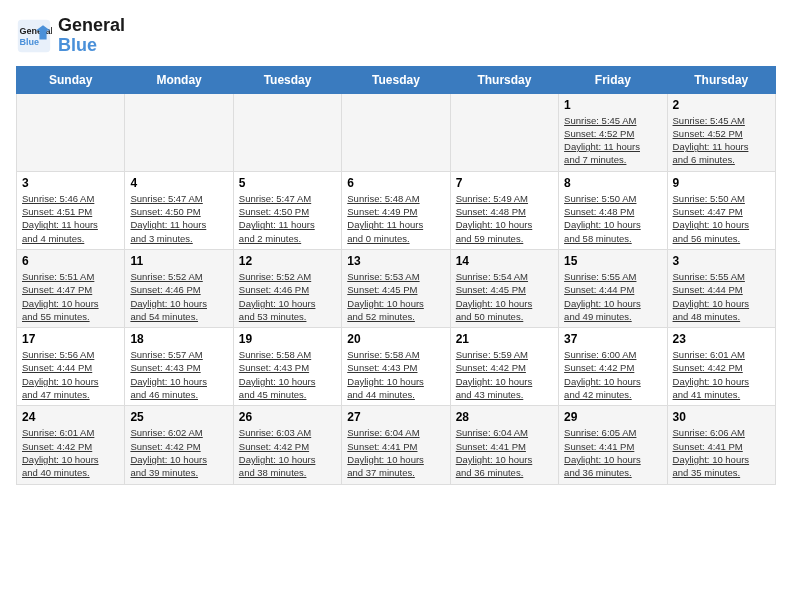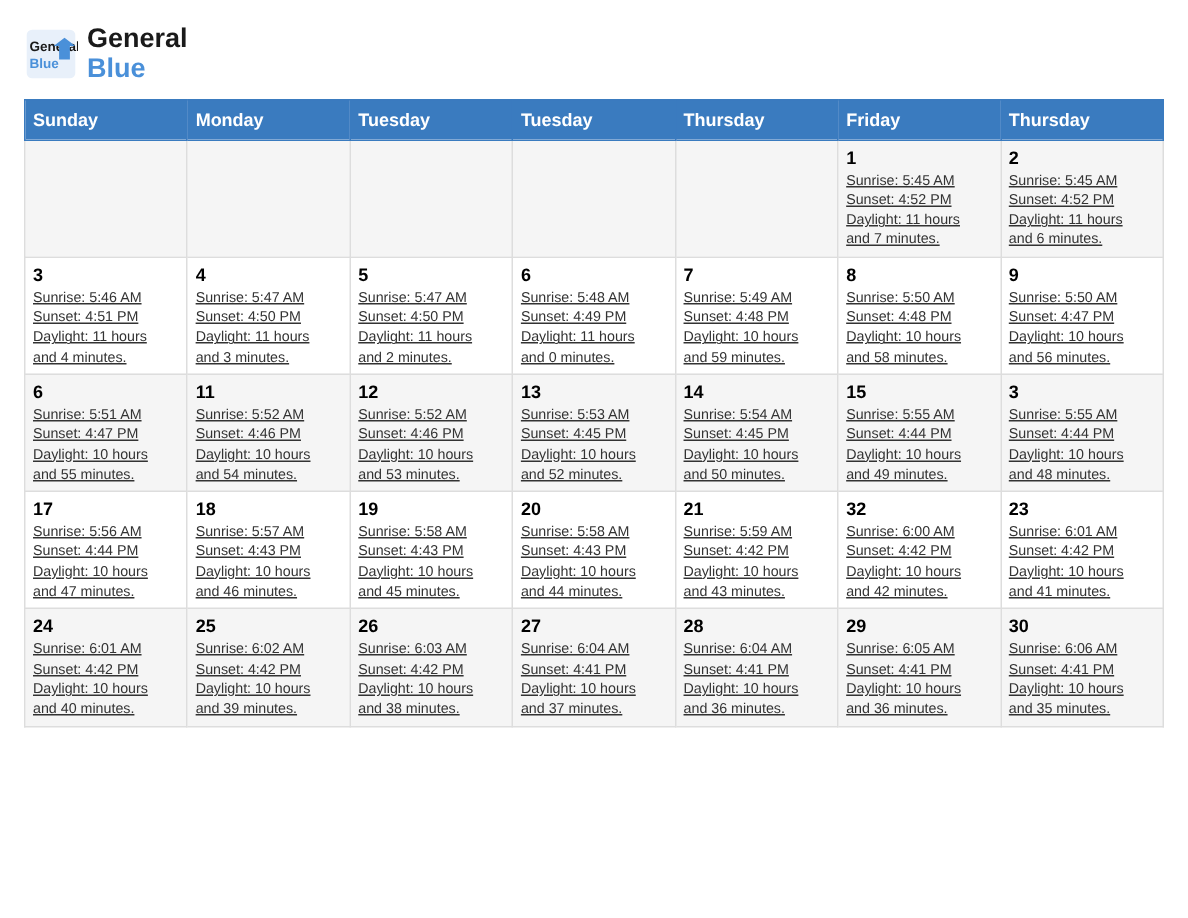--- a/index.html
+++ b/index.html
@@ -47,21 +47,21 @@
       color: #555;
     }
     .calendar-table {
       width: 100%;
       border-collapse: collapse;
       font-size: 10.5px;
     }
     .calendar-table th {
       background-color: #3a7bbf;
       color: #fff;
-      text-align: left;
+      text-align: center;
       padding: 6px 5px;
       font-size: 12px;
       border: 1px solid #3a7bbf;
     }
     .calendar-table td {
       vertical-align: top;
       padding: 4px 5px;
       border: 1px solid #ddd;
       width: calc(100% / 7);
       min-height: 70px;
@@ -212,21 +212,21 @@
         </td>
         <td>
           <div class="day-number">20</div>
           <div class="day-info">Sunrise: 5:58 AM<br>Sunset: 4:43 PM<br>Daylight: 10 hours<br>and 44 minutes.</div>
         </td>
         <td>
           <div class="day-number">21</div>
           <div class="day-info">Sunrise: 5:59 AM<br>Sunset: 4:42 PM<br>Daylight: 10 hours<br>and 43 minutes.</div>
         </td>
         <td>
-          <div class="day-number">32</div>
+          <div class="day-number">37</div>
           <div class="day-info">Sunrise: 6:00 AM<br>Sunset: 4:42 PM<br>Daylight: 10 hours<br>and 42 minutes.</div>
         </td>
         <td>
           <div class="day-number">23</div>
           <div class="day-info">Sunrise: 6:01 AM<br>Sunset: 4:42 PM<br>Daylight: 10 hours<br>and 41 minutes.</div>
         </td>
       </tr>
       <tr>
         <td>
           <div class="day-number">24</div>

